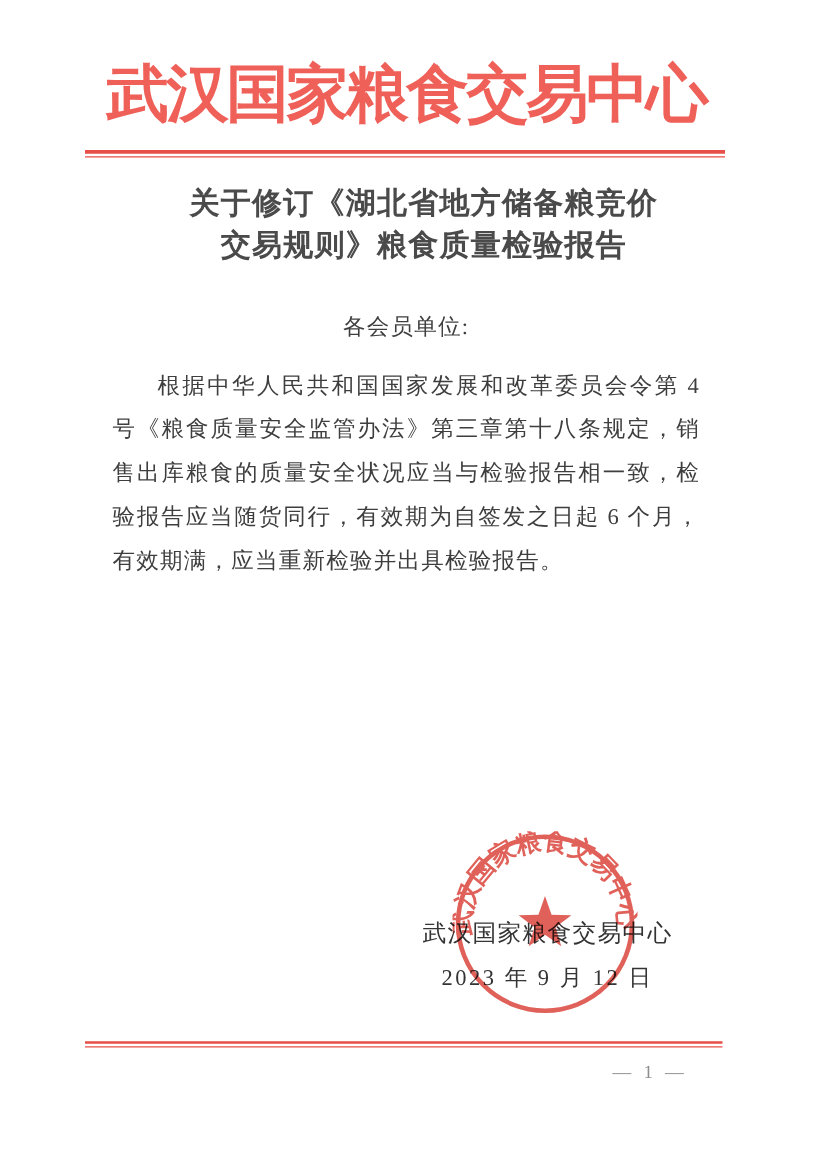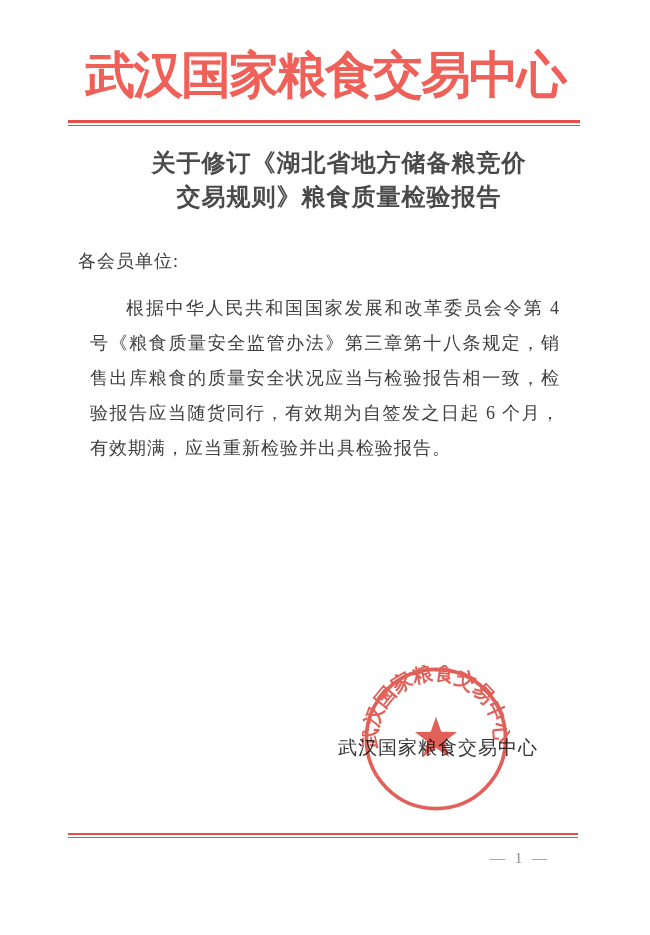--- a/index.html
+++ b/index.html
@@ -41,21 +41,21 @@
 
   
   .doc-body {
     position:absolute; top:244px; left:78px; width:494px;
     font-size:18px;
     line-height:35px;
     color:#3e3e3e;
     letter-spacing:1px;
     text-align:justify;
   }
-  .doc-body .salutation { text-align:left; }
+  .doc-body .salutation { text-align:center; }
   .doc-body p { margin:12px; text-indent:2em; }
 
   
   .signature {
     position:absolute; top:731px; right:112px;
     text-align:center;
     color:#343434;
     font-size:19px;
     line-height:34px;
     letter-spacing:1px;
@@ -101,20 +101,21 @@
     <div>交易规则》粮食质量检验报告</div>
   </div>
 
   <div class="doc-body">
     <div class="salutation">各会员单位:</div>
     <p>根据中华人民共和国国家发展和改革委员会令第 4 号《粮食质量安全监管办法》第三章第十八条规定，销售出库粮食的质量安全状况应当与检验报告相一致，检验报告应当随货同行，有效期为自签发之日起 6 个月，有效期满，应当重新检验并出具检验报告。</p>
   </div>
 
   <div class="signature">
     <div>武汉国家粮食交易中心</div>
+    <div class="sig-date">2023 年 9 月 12 日</div>
   </div>
 
   <svg class="seal" viewBox="0 0 200 200" xmlns="http://www.w3.org/2000/svg" aria-hidden="true">
     <circle cx="100" cy="100" r="94" fill="none" stroke="#dc4b42" stroke-width="5"></circle>
     <polygon points="100,70 107.1,90.3 128.5,90.7 111.4,103.7 117.6,124.3 100,112 82.4,124.3 88.6,103.7 71.5,90.7 92.9,90.3" fill="#dc4b42"></polygon>
     <defs>
       <path id="sealArc" d="M 27.5,133.8 A 80,80 0 1 1 172.5,133.8" fill="none"></path>
     </defs>
     <text font-size="27" font-weight="bold" fill="#dc4b42" font-family="Liberation Serif, DejaVu Serif, serif">
       <textPath href="#sealArc" startOffset="7%">武汉国家粮食交易中心</textPath>

